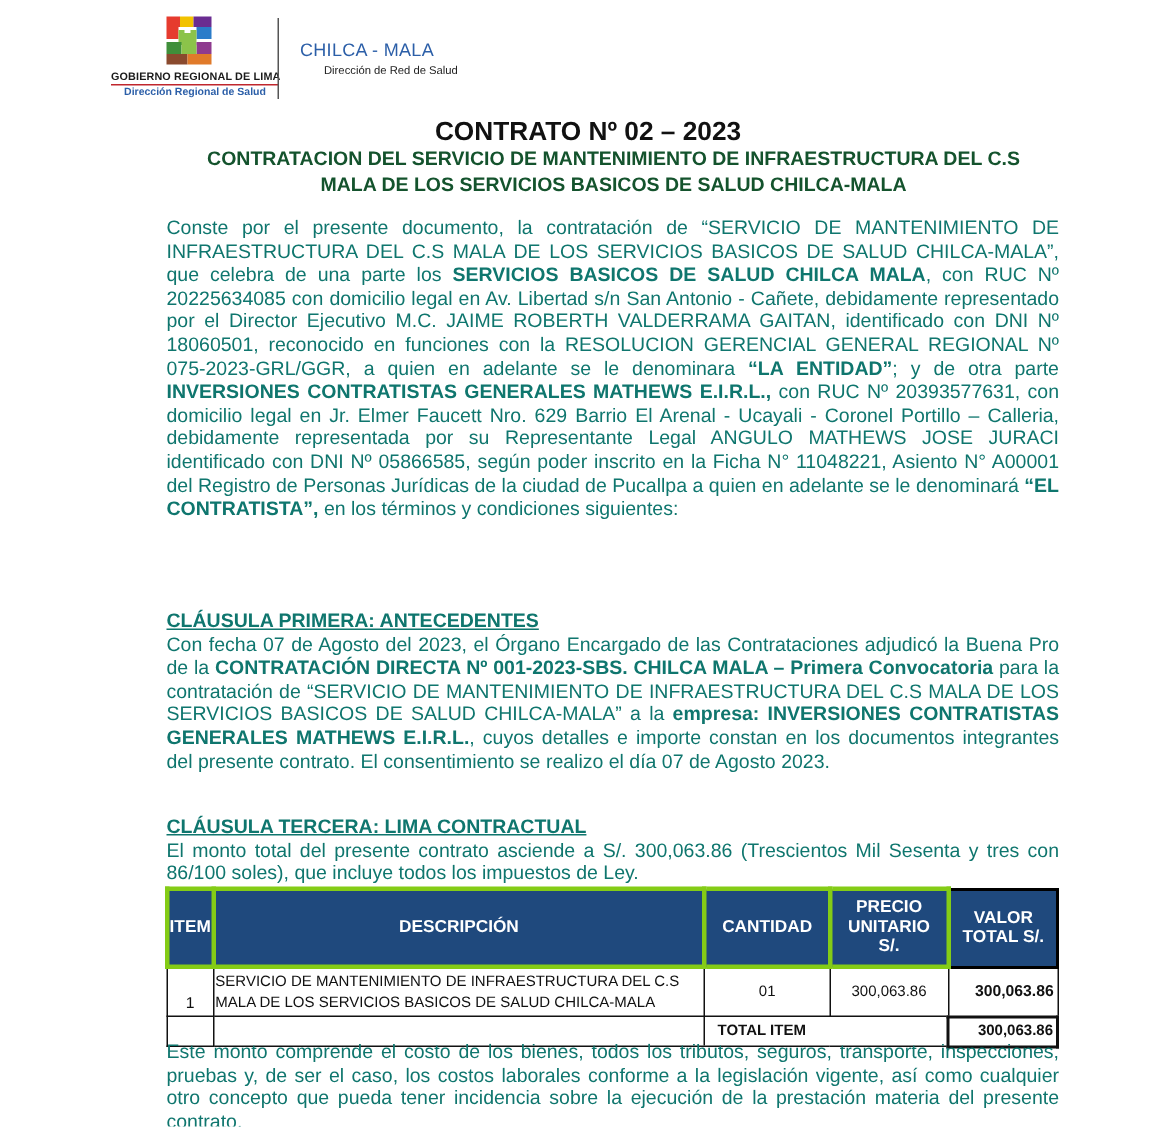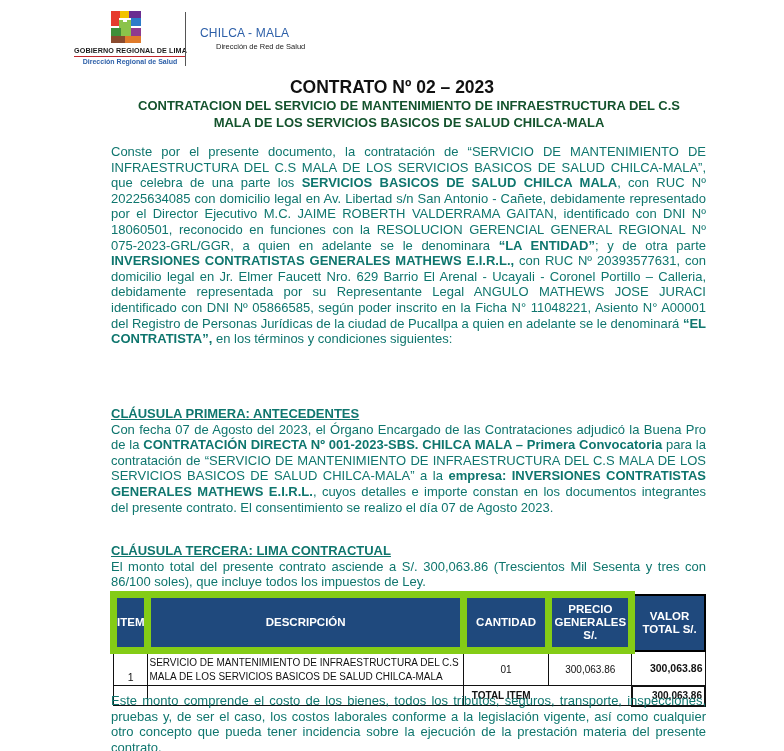--- a/index.html
+++ b/index.html
@@ -14,21 +14,21 @@
   .red { left:216px; top:42px; font-size:7.5px; color:#222; }
   
   .title { left:0; width:784px; top:77px; text-align:center; font-size:17.5px; font-weight:bold; color:#111; }
   .sub { left:110px; width:598px; top:97px; text-align:center; font-size:13px; font-weight:bold; line-height:17px; color:#14532d; }
   .doc { left:111px; width:595px; font-size:13px; line-height:15.6px; text-align:justify; color:#0f766e; font-family:"Liberation Sans Narrow","Liberation Sans", sans-serif; }
   .doc p { margin:0; }
   .doc b { font-weight:bold; }
   .clause { font-weight:bold; text-decoration:underline; font-size:13px; }
   
   table.items { position:absolute; left:110px; top:591px; width:596px; border-collapse:collapse; font-family:"Liberation Sans", sans-serif; }
-  table.items th { background:#1f497d; color:#fff; font-size:11.5px; font-weight:bold; border:7px solid #84cc16; text-align:center; padding:0; height:49px; line-height:13px; }
+  table.items th { background:#1f497d; color:#fff; font-size:11.5px; font-weight:bold; border:3px solid #84cc16; text-align:center; padding:0; height:49px; line-height:13px; }
   table.items th.valor { border:2px solid #000000; }
   table.items td { border:1px solid #111; font-size:10px; padding:0 2px; }
   .c-item { width:26px; }
   .c-desc { width:324px; }
   .c-cant { width:80px; }
   .c-prec { width:76px; }
   .c-val { width:70px; }
   .row td { height:29px; }
   .tot td { height:18px; }
   .desc-txt { text-align:left; line-height:13.5px; font-size:9.6px; padding-left:1px !important; }
@@ -85,21 +85,21 @@
 </div>
 
 <table class="items">
   <thead>
     <tr>
       <th class="c-item">ITEM</th>
       <th class="c-desc">DESCRIPCIÓN</th>
       <th class="c-cant">CANTIDAD</th>
       <th class="c-prec">
         <div>PRECIO</div>
-        <div>GENERALES</div>
+        <div>UNITARIO</div>
         <div>S/.</div>
       </th>
       <th class="c-val valor">
         <div>VALOR</div>
         <div>TOTAL S/.</div>
       </th>
     </tr>
   </thead>
   <tbody>
     <tr class="row">

